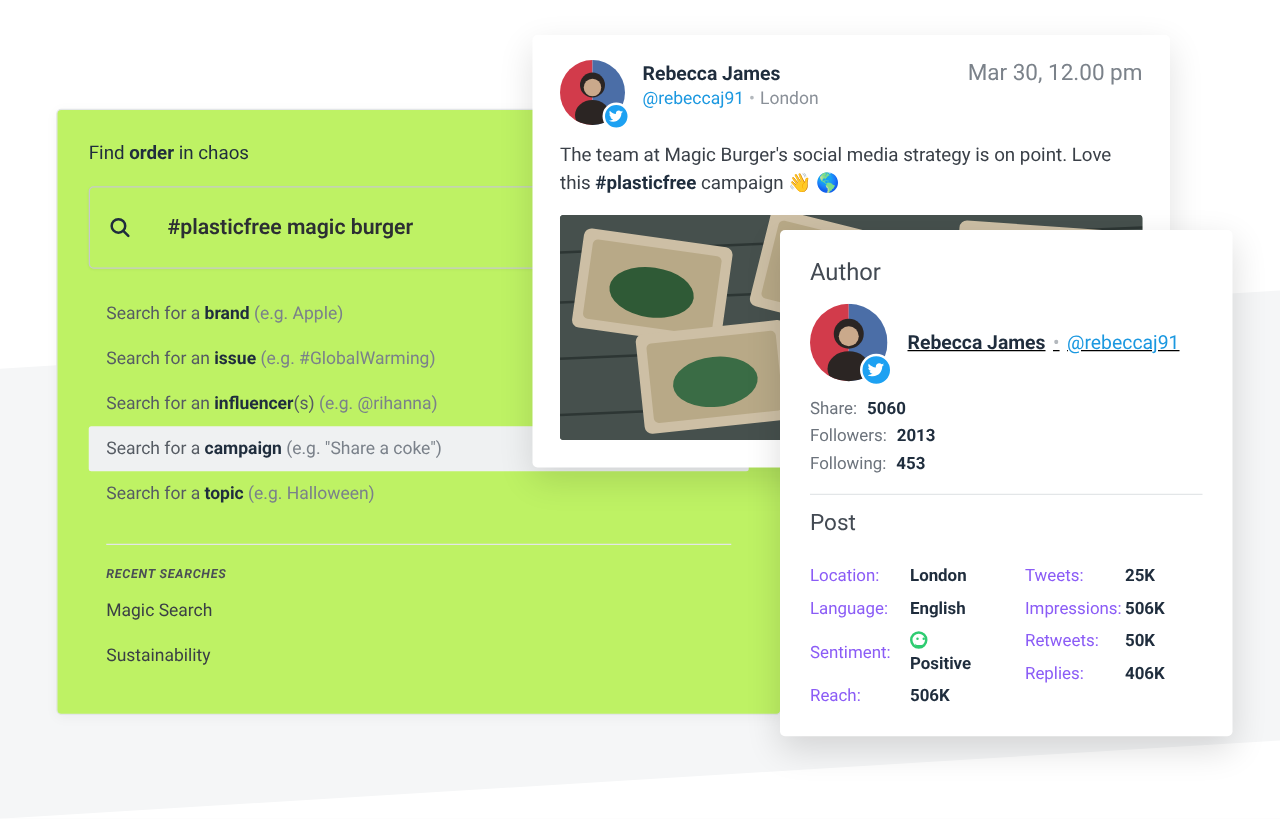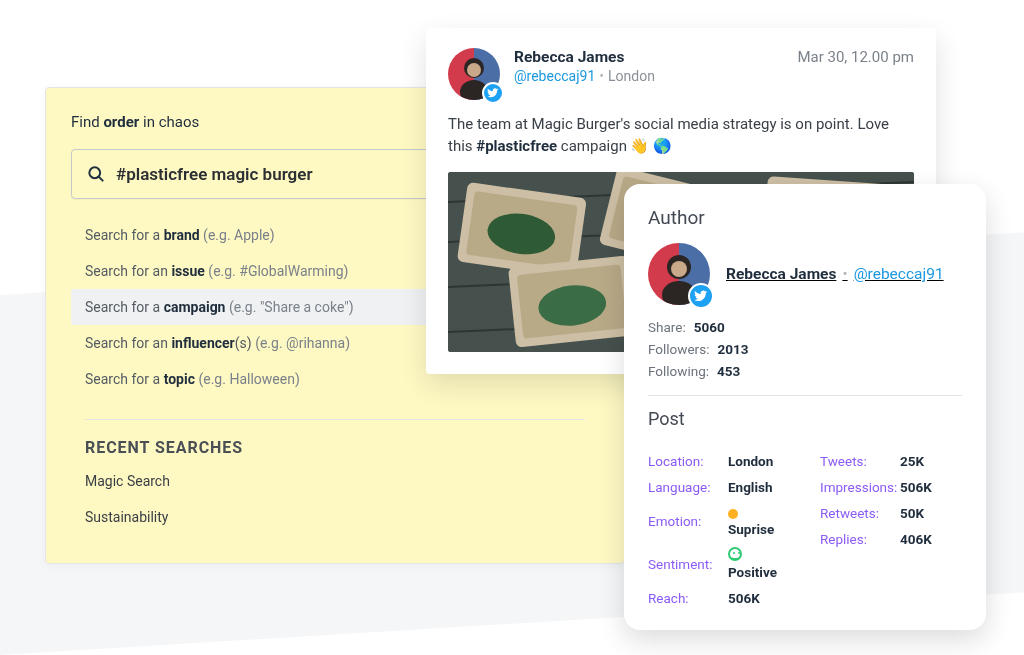--- a/index.html
+++ b/index.html
@@ -20,42 +20,42 @@
     transform-origin: 0% 100%;
     transform: skewY(-3.5deg);
   }
 
   
   .search-panel {
     position: absolute;
     left: 45px;
     top: 87px;
     width: 580px;
-    background: #fef9c3;
+    background: #bef264;
     border: 1px solid #e3e6e8;
     border-radius: 4px;
     box-shadow: 0 2px 10px rgba(0,0,0,0.04);
     padding: 25px 25px 28px 25px;
   }
   .search-heading {
     font-size: 15px;
     color: #1f2d3d;
     font-weight: 400;
     margin-bottom: 18px;
   }
   .search-heading .b { font-weight: 700; }
   .search-box {
-    height: 50px;
+    height: 66px;
     border: 1px solid #c6c9cc;
     border-radius: 4px;
     box-shadow: 0 1px 2px rgba(0,0,0,0.04);
     display: flex;
     align-items: center;
     padding: 0 14px;
-    gap: 10px;
+    gap: 28px;
     margin-bottom: 18px;
   }
   .search-box svg { flex: 0 0 auto; }
   .search-box .value {
     font-size: 17px;
     color: #2c2f33;
     font-weight: 600;
     flex: 1;
   }
 
@@ -71,25 +71,26 @@
   .suggestion .kw { font-weight: 700; color: #1f2d3d; }
   .suggestion .hint { color: #7a818a; }
   .suggestion.selected { background: #eff1f2; }
 
   .divider {
     height: 1px;
     background: #e3e6e8;
     margin: 22px 14px 18px;
   }
   .recent-label {
-    font-size: 16px;
+    font-size: 10px;
     font-weight: 700;
     letter-spacing: 0.06em;
     color: #4a4f55;
     padding: 0 14px 6px;
+    font-style: italic;
   }
   .recent-item {
     font-size: 14px;
     color: #3a3f45;
     padding: 10px 14px;
   }
 
   
   .tweet-card {
     position: absolute;
@@ -108,21 +109,21 @@
     right: -4px; bottom: -4px;
     width: 22px; height: 22px;
     border-radius: 50%;
     background: #1da1f2;
     display: flex; align-items: center; justify-content: center;
     border: 2px solid #fff;
   }
   .hgroup { flex: 1; }
   .hrow1 { display: flex; justify-content: space-between; align-items: baseline; }
   .author-name { font-weight: 700; font-size: 15.5px; color: #1f2d3d; }
-  .post-date { font-size: 15px; color: #7b828a; margin-left: 16px; }
+  .post-date { font-size: 18px; color: #7b828a; margin-left: 16px; }
   .hrow2 { font-size: 14px; color: #8a9098; margin-top: 2px; }
   .handle-link { color: #1b98e0; }
   .hrow2 .sep { color: #b3b8bd; margin: 0 4px; }
 
   .tweet-body {
     font-size: 15px;
     color: #3a4048;
     line-height: 1.45;
     margin-top: 14px;
   }
@@ -137,21 +138,21 @@
     background: #6e7a75;
   }
 
   
   .meta-card {
     position: absolute;
     left: 624px;
     top: 184px;
     width: 362px;
     background: #ffffff;
-    border-radius: 16px;
+    border-radius: 4px;
     box-shadow: 0 10px 28px rgba(0,0,0,0.14);
     padding: 22px 24px 24px;
   }
   .meta-h {
     font-size: 19px;
     color: #434a53;
     font-weight: 400;
     margin-bottom: 14px;
   }
   .author-row { display: flex; align-items: center; gap: 16px; text-decoration: underline; }
@@ -209,22 +210,22 @@
     <svg width="20" height="20" viewBox="0 0 24 24" fill="none" stroke="#1f2d3d" stroke-width="2.4" stroke-linecap="round">
       <circle cx="10.5" cy="10.5" r="6.5"></circle>
         <line x1="20" y1="20" x2="15.2" y2="15.2"></line>
     </svg>
     <span class="value">#plasticfree magic burger</span>
   </div>
 
   <div class="suggestion-list" id="suggestion-list">
       <div class="suggestion"><span class="pref">Search for a </span><span class="kw">brand</span><span class="pref"></span><span class="hint"> (e.g. Apple)</span></div>
       <div class="suggestion"><span class="pref">Search for an </span><span class="kw">issue</span><span class="pref"></span><span class="hint"> (e.g. #GlobalWarming)</span></div>
+      <div class="suggestion"><span class="pref">Search for an </span><span class="kw">influencer</span><span class="pref">(s)</span><span class="hint"> (e.g. @rihanna)</span></div>
       <div class="suggestion selected"><span class="pref">Search for a </span><span class="kw">campaign</span><span class="pref"></span><span class="hint"> (e.g. "Share a coke")</span></div>
-      <div class="suggestion"><span class="pref">Search for an </span><span class="kw">influencer</span><span class="pref">(s)</span><span class="hint"> (e.g. @rihanna)</span></div>
       <div class="suggestion"><span class="pref">Search for a </span><span class="kw">topic</span><span class="pref"></span><span class="hint"> (e.g. Halloween)</span></div>
     </div>
 
   <div class="divider"></div>
 
   <div class="recent-label">RECENT SEARCHES</div>
   <div id="recent-list">
       <div class="recent-item">Magic Search</div>
       <div class="recent-item">Sustainability</div>
     </div>
@@ -356,24 +357,20 @@
     <div class="post-col">
       <div class="stat-line2">
           <span class="lbl">Location:</span>
           <span class="val">London</span>
         </div>
       <div class="stat-line2">
           <span class="lbl">Language:</span>
           <span class="val">English</span>
         </div>
       <div class="stat-line2">
-          <span class="lbl">Emotion:</span>
-          <span class="val"><span class="dot-orange"></span><span>Suprise</span></span>
-        </div>
-      <div class="stat-line2">
           <span class="lbl">Sentiment:</span>
           <span class="val"><span class="face-pos"></span><span>Positive</span></span>
         </div>
       <div class="stat-line2">
           <span class="lbl">Reach:</span>
           <span class="val">506K</span>
         </div>
     </div>
     <div class="post-col">
       <div class="stat-line2">

